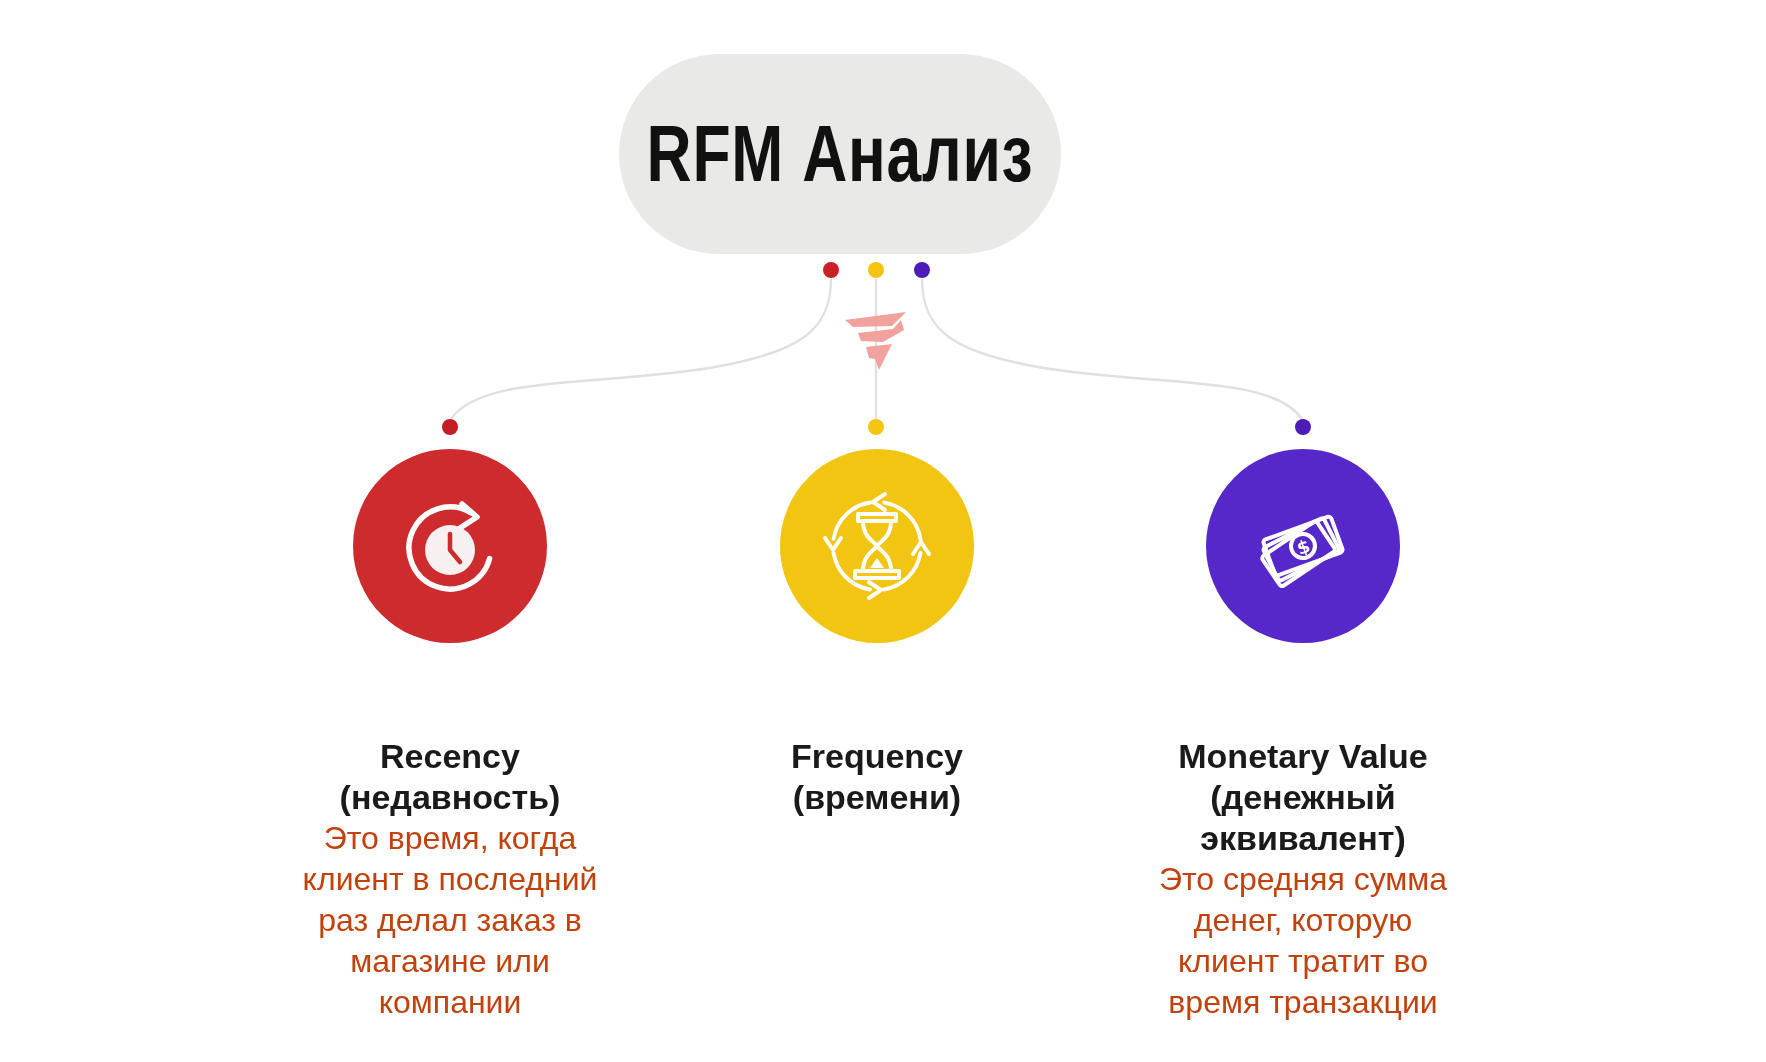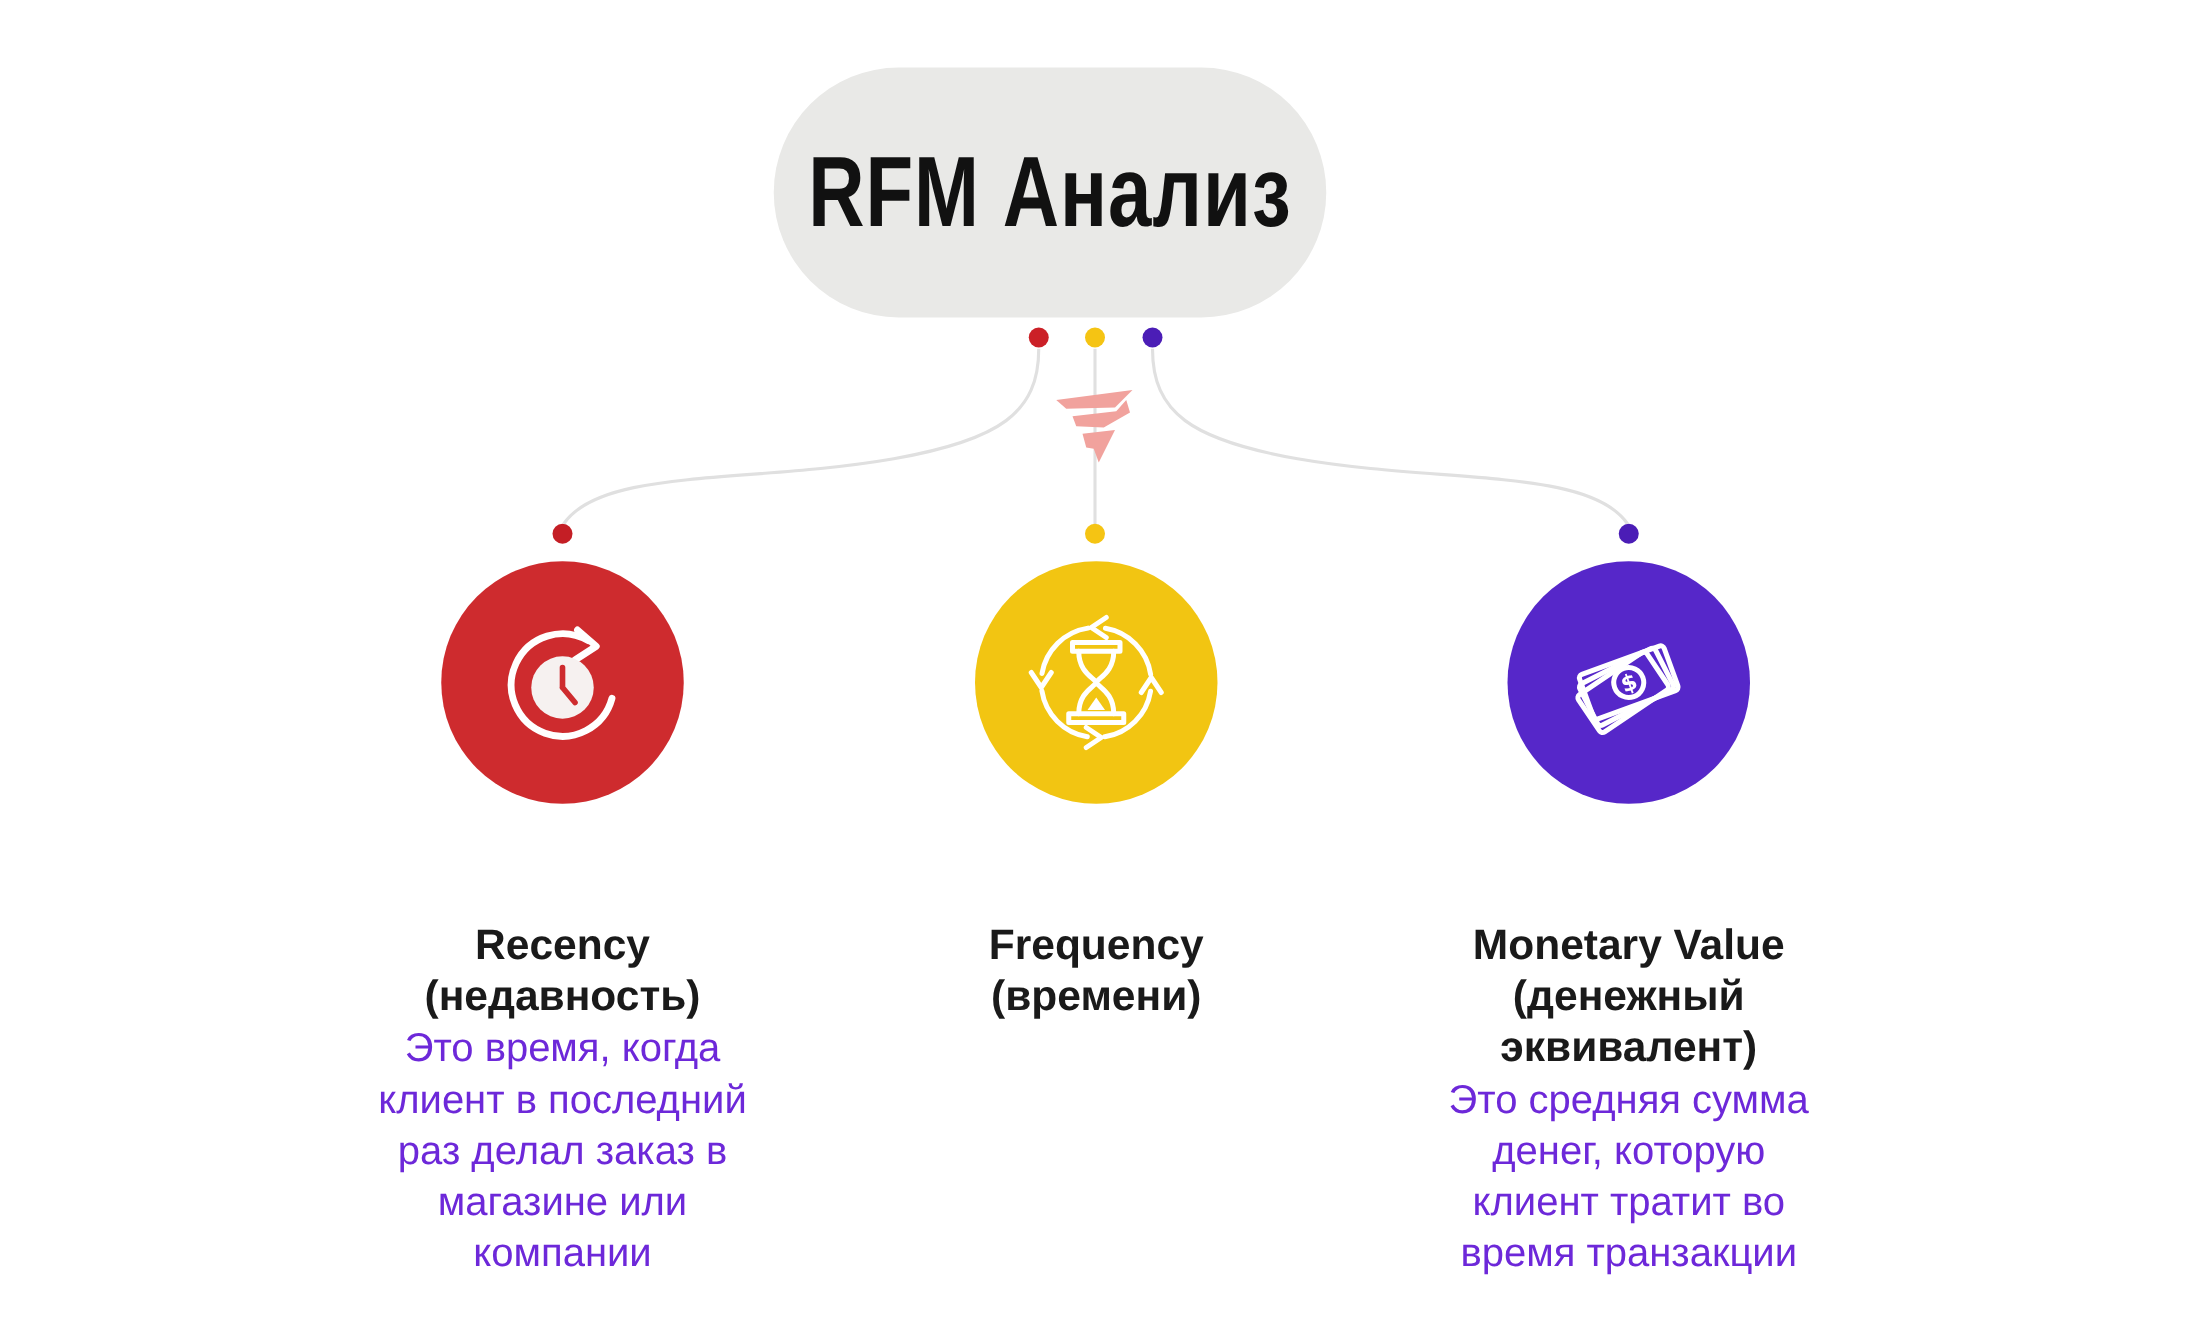--- a/index.html
+++ b/index.html
@@ -27,21 +27,21 @@
     position:absolute;top:692px;width:460px;text-align:center;margin-top:44px;
   }
   .col-1{left:220px;}
   .col-2{left:647px;}
   .col-3{left:1073px;}
   .branch-heading{
     font-size:34px;line-height:41px;font-weight:700;color:#1a1a1a;
     white-space:pre-line;
   }
   .branch-description{
-    font-size:32px;line-height:41px;font-weight:400;color:#6d28d9;
+    font-size:32px;line-height:41px;font-weight:400;color:#c2410c;
     white-space:pre-line;
   }
   .icon-stroke{stroke:#ffffff;fill:none;stroke-linecap:round;stroke-linejoin:round;}
 </style>
 </head>
 <body>
 
 <div class="stage">
 
   <div class="header-pill">

